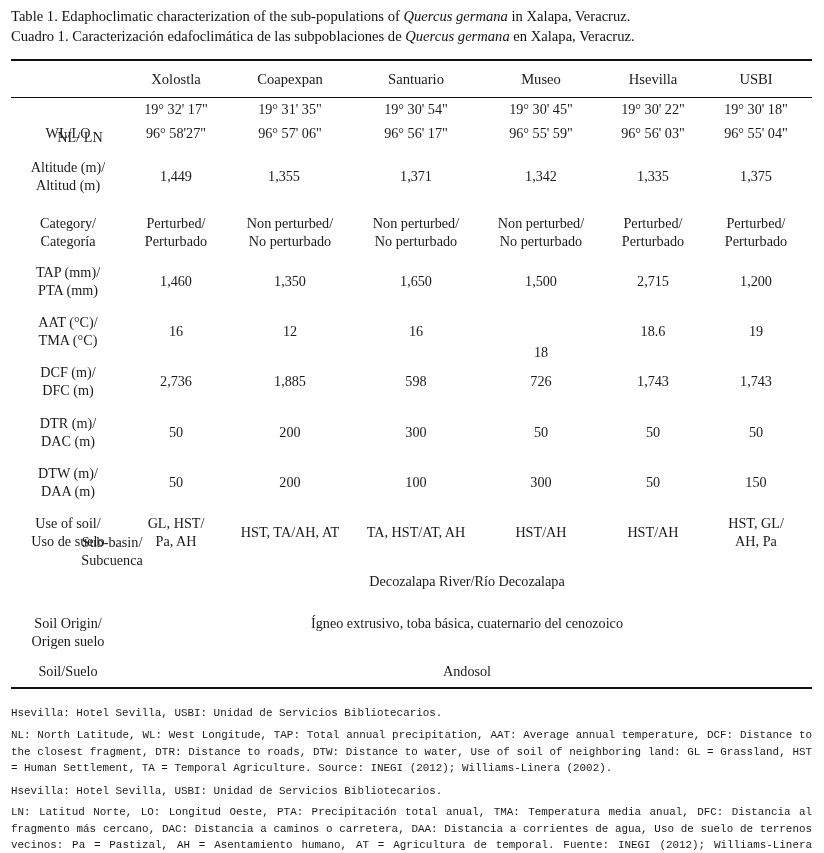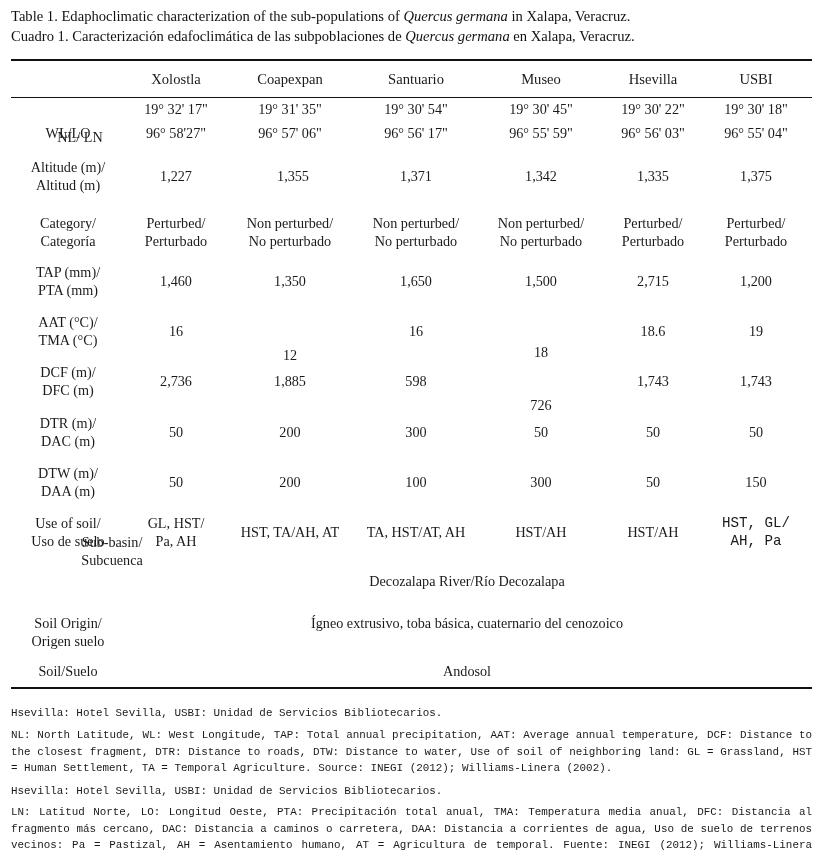--- a/index.html
+++ b/index.html
@@ -95,23 +95,23 @@
       <div>96° 56' 03"</div>
     </div>
     <div class="cell" style="left: 756px; top: 124px;">
       <div>96° 55' 04"</div>
     </div>
     <div class="cell" style="left: 68px; top: 158px;">
       <div>Altitude (m)/</div>
       <div>Altitud (m)</div>
     </div>
     <div class="cell" style="left: 176px; top: 167px;">
-      <div>1,227</div>
-    </div>
-    <div class="cell" style="left: 293px; top: 167px;">
+      <div>1,449</div>
+    </div>
+    <div class="cell" style="left: 284px; top: 167px;">
       <div>1,355</div>
     </div>
     <div class="cell" style="left: 416px; top: 167px;">
       <div>1,371</div>
     </div>
     <div class="cell" style="left: 541px; top: 167px;">
       <div>1,342</div>
     </div>
     <div class="cell" style="left: 653px; top: 167px;">
       <div>1,335</div>
@@ -169,21 +169,21 @@
     <div class="cell" style="left: 756px; top: 272px;">
       <div>1,200</div>
     </div>
     <div class="cell" style="left: 68px; top: 313px;">
       <div>AAT (°C)/</div>
       <div>TMA (°C)</div>
     </div>
     <div class="cell" style="left: 176px; top: 322px;">
       <div>16</div>
     </div>
-    <div class="cell" style="left: 290px; top: 322px; margin-top: 24px;">
+    <div class="cell" style="left: 290px; top: 322px;">
       <div>12</div>
     </div>
     <div class="cell" style="left: 416px; top: 322px;">
       <div>16</div>
     </div>
     <div class="cell" style="left: 541px; top: 322px; margin-top: 21px;">
       <div>18</div>
     </div>
     <div class="cell" style="left: 653px; top: 322px;">
       <div>18.6</div>
@@ -197,21 +197,21 @@
     </div>
     <div class="cell" style="left: 176px; top: 372px;">
       <div>2,736</div>
     </div>
     <div class="cell" style="left: 290px; top: 372px;">
       <div>1,885</div>
     </div>
     <div class="cell" style="left: 416px; top: 372px;">
       <div>598</div>
     </div>
-    <div class="cell" style="left: 541px; top: 372px; margin-top: 24px;">
+    <div class="cell" style="left: 541px; top: 372px;">
       <div>726</div>
     </div>
     <div class="cell" style="left: 653px; top: 372px;">
       <div>1,743</div>
     </div>
     <div class="cell" style="left: 756px; top: 372px;">
       <div>1,743</div>
     </div>
     <div class="cell" style="left: 68px; top: 414px;">
       <div>DTR (m)/</div>
@@ -270,21 +270,21 @@
     </div>
     <div class="cell" style="left: 416px; top: 523px;">
       <div>TA, HST/AT, AH</div>
     </div>
     <div class="cell" style="left: 541px; top: 523px;">
       <div>HST/AH</div>
     </div>
     <div class="cell" style="left: 653px; top: 523px;">
       <div>HST/AH</div>
     </div>
-    <div class="cell" style="left: 756px; top: 514px; font-family: Liberation Mono, monospace;">
+    <div class="cell" style="left: 756px; top: 514px;">
       <div>HST, GL/</div>
       <div>AH, Pa</div>
     </div>
     <div class="cell" style="left: 68px; top: 533px; margin-left: 44px;">
       <div>Sub-basin/</div>
       <div>Subcuenca</div>
     </div>
     <div class="cell" style="left: 467px; top: 572px;">
       <div>Decozalapa River/Río Decozalapa</div>
     </div>

